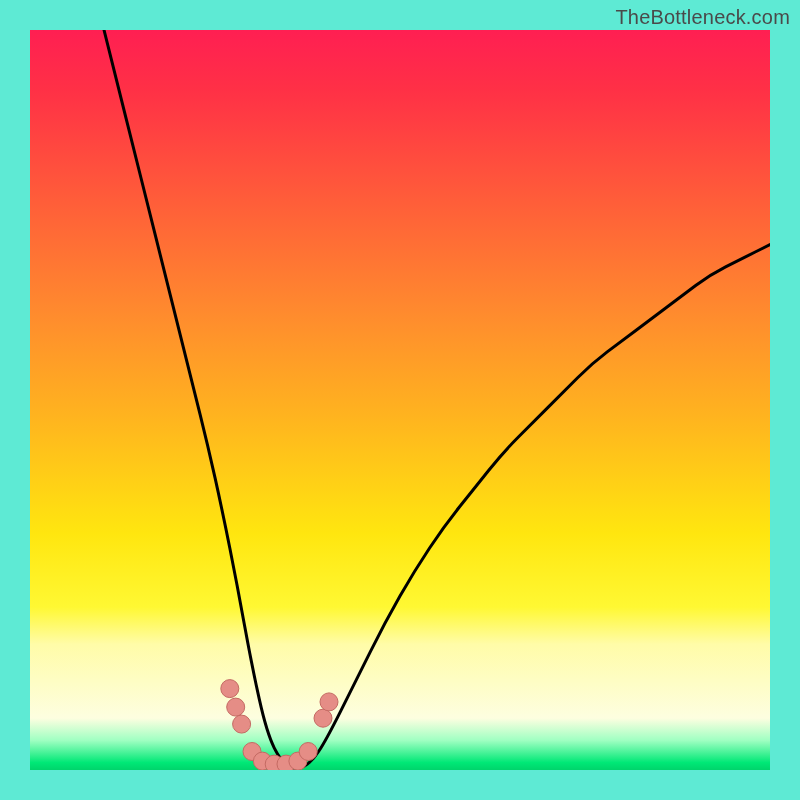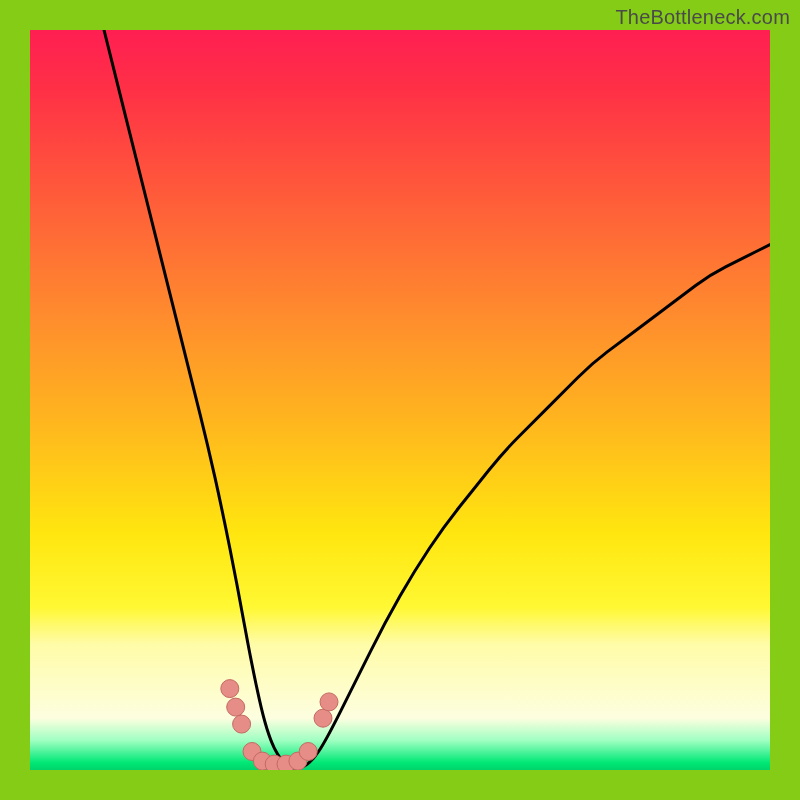--- a/index.html
+++ b/index.html
@@ -10,21 +10,21 @@
     background: #000000;
     overflow: hidden;
     font-family: -apple-system, BlinkMacSystemFont, "Segoe UI", Arial, sans-serif;
   }
   .frame {
     position: absolute;
     left: 0;
     top: 0;
     width: 800px;
     height: 800px;
-    background: #84cc16;
+    background: #5eead4;
   }
   .plot-area {
     position: absolute;
     left: 30px;
     top: 30px;
     width: 740px;
     height: 740px;
     
     background: linear-gradient(
       to bottom,

